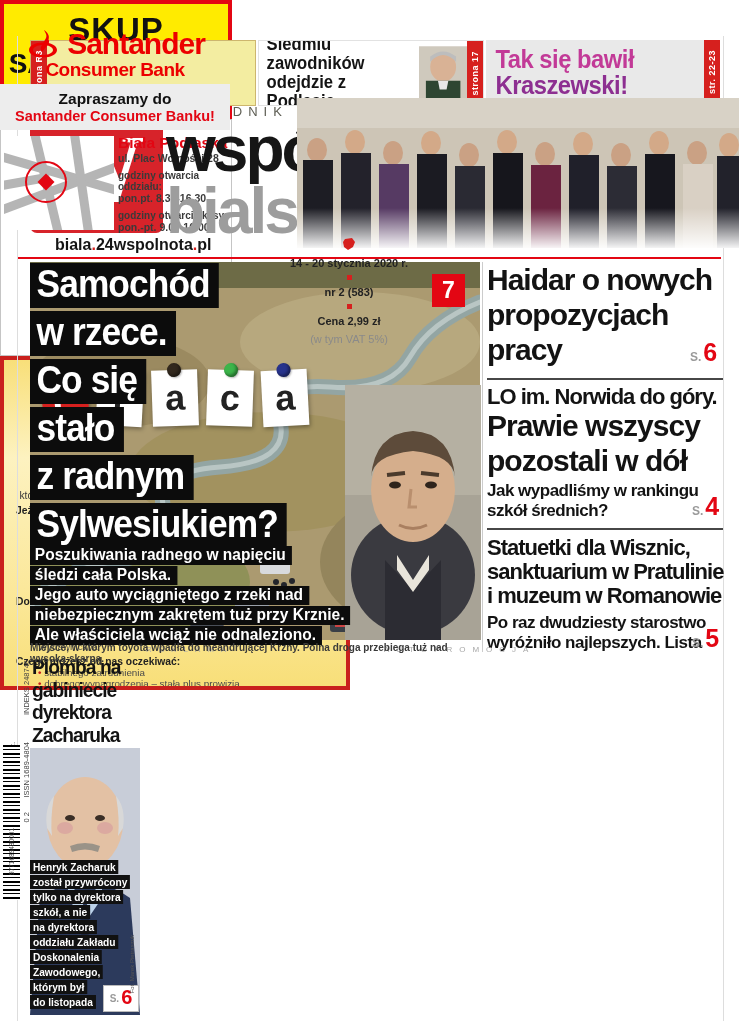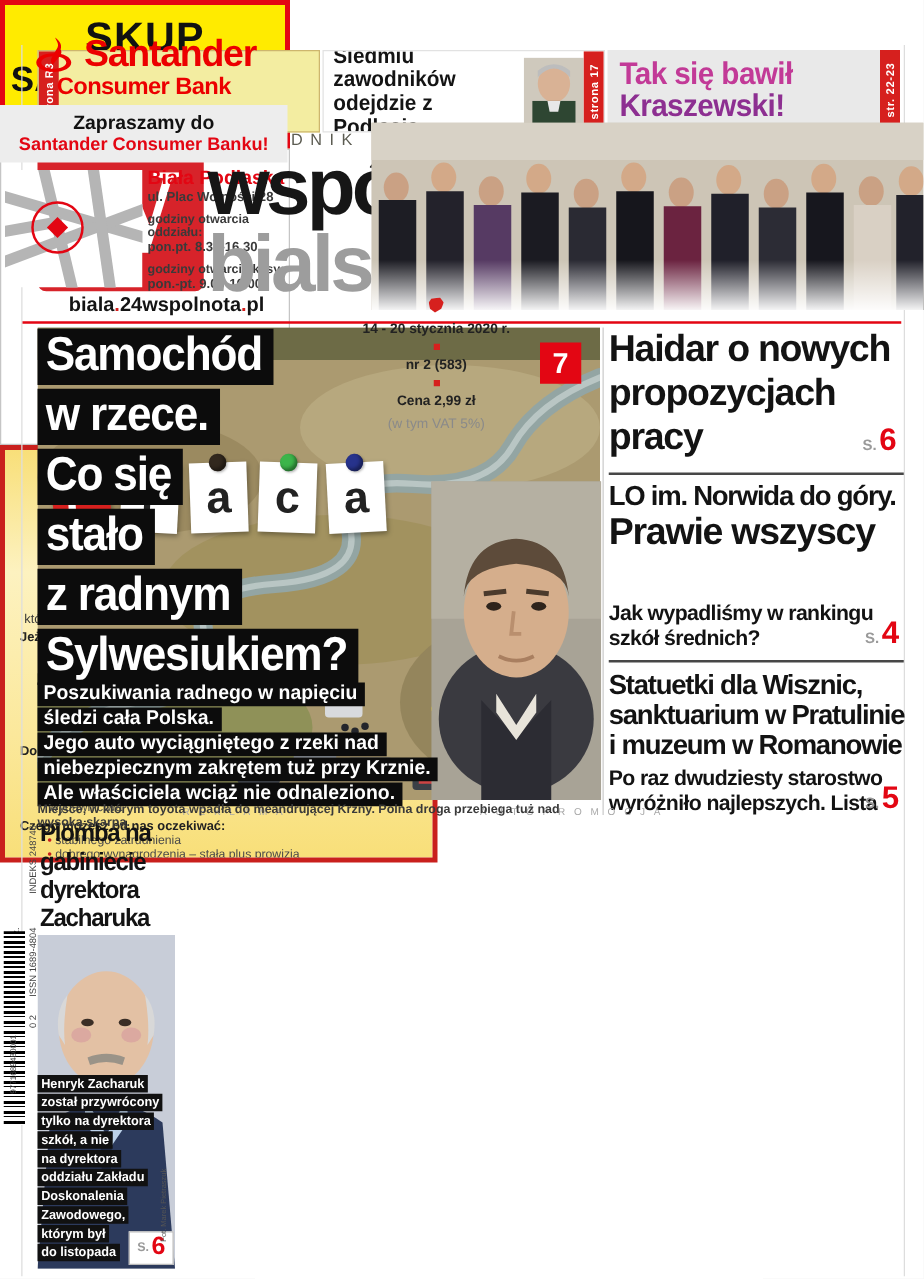--- a/index.html
+++ b/index.html
@@ -288,20 +288,21 @@
   </div>
   <div class="pageref" style="left:690px;top:338px;">
     <span class="s">S.</span>
       <span class="n">6</span>
   </div>
   <div class="rrule" style="top:378px;"></div>
 
   <div class="abs rhl rh-med" style="left:487px;top:385px;width:240px;">LO im. Norwida do góry.</div>
   <div class="abs rhl rh-big" style="left:487px;top:408px;width:240px;">
     <div>Prawie wszyscy</div>
+    <div>pozostali w dół</div>
   </div>
   <div class="abs rhl rh-sub" style="left:487px;top:481px;width:240px;">
     <div>Jak wypadliśmy w rankingu</div>
     <div>szkół średnich?</div>
   </div>
   <div class="pageref" style="left:692px;top:492px;">
     <span class="s">S.</span>
       <span class="n">4</span>
   </div>
   <div class="rrule" style="top:528px;"></div>

